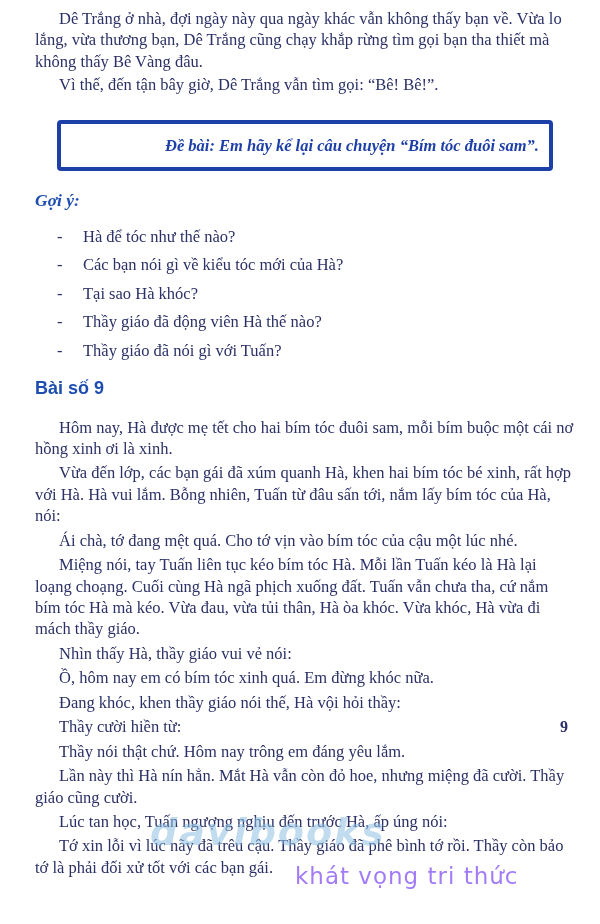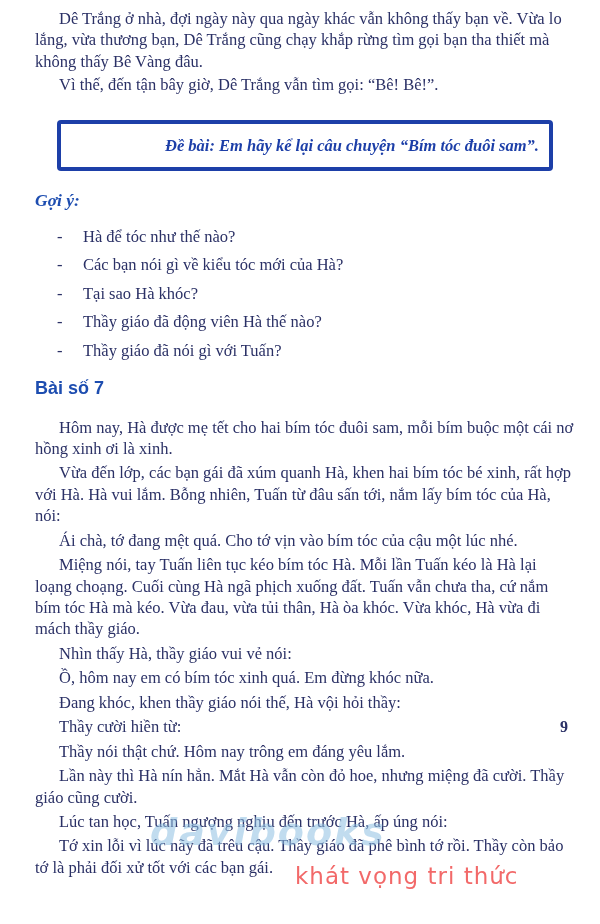--- a/index.html
+++ b/index.html
@@ -19,21 +19,21 @@
   .questions{margin:0 0 14px 0;}
   .questions p{text-indent:0;padding-left:48px;position:relative;margin-bottom:7px;}
   .questions p::before{content:"-";position:absolute;left:22px;}
   .lesson-heading{color:#1d4db0;font-weight:bold;font-size:18px;margin:16px 0 16px 0;
         text-indent:0;font-family:"Liberation Sans", sans-serif;}
   .story p{margin-bottom:3px;}
   .watermark-word{position:absolute;left:150px;top:808px;font-size:38px;
         font-family:"DejaVu Sans", sans-serif;font-style:italic;font-weight:bold;
         color:#8fc0e2;opacity:0.55;letter-spacing:2px;pointer-events:none;}
   .watermark-tagline{position:absolute;left:295px;top:862px;font-size:23px;
-        font-family:"DejaVu Sans", sans-serif;color:#ef4444;opacity:0.8;
+        font-family:"DejaVu Sans", sans-serif;color:#8b5cf6;opacity:0.8;
         letter-spacing:1px;pointer-events:none;}
   .page-number{position:absolute;right:32px;bottom:14px;font-weight:bold;
         font-size:16px;color:#2b3166;}
 </style>
 </head>
 <body>
 
 <div class="page">
 
   <div class="intro">
@@ -48,21 +48,21 @@
   <p class="hints-heading">Gợi ý:</p>
 
   <div class="questions">
       <p>Hà để tóc như thế nào?</p>
       <p>Các bạn nói gì về kiểu tóc mới của Hà?</p>
       <p>Tại sao Hà khóc?</p>
       <p>Thầy giáo đã động viên Hà thế nào?</p>
       <p>Thầy giáo đã nói gì với Tuấn?</p>
     </div>
 
-  <p class="lesson-heading">Bài số 7</p>
+  <p class="lesson-heading">Bài số 9</p>
 
   <div class="story">
       <p>Hôm nay, Hà được mẹ tết cho hai bím tóc đuôi sam, mỗi bím buộc một cái nơ hồng xinh ơi là xinh.</p>
       <p>Vừa đến lớp, các bạn gái đã xúm quanh Hà, khen hai bím tóc bé xinh, rất hợp với Hà. Hà vui lắm. Bỗng nhiên, Tuấn từ đâu sấn tới, nắm lấy bím tóc của Hà, nói:</p>
       <p>Ái chà, tớ đang mệt quá. Cho tớ vịn vào bím tóc của cậu một lúc nhé.</p>
       <p>Miệng nói, tay Tuấn liên tục kéo bím tóc Hà. Mỗi lần Tuấn kéo là Hà lại loạng choạng. Cuối cùng Hà ngã phịch xuống đất. Tuấn vẫn chưa tha, cứ nắm bím tóc Hà mà kéo. Vừa đau, vừa tủi thân, Hà òa khóc. Vừa khóc, Hà vừa đi mách thầy giáo.</p>
       <p>Nhìn thấy Hà, thầy giáo vui vẻ nói:</p>
       <p>Ồ, hôm nay em có bím tóc xinh quá. Em đừng khóc nữa.</p>
       <p>Đang khóc, khen thầy giáo nói thế, Hà vội hỏi thầy:</p>
       <p>Thầy cười hiền từ:</p>

